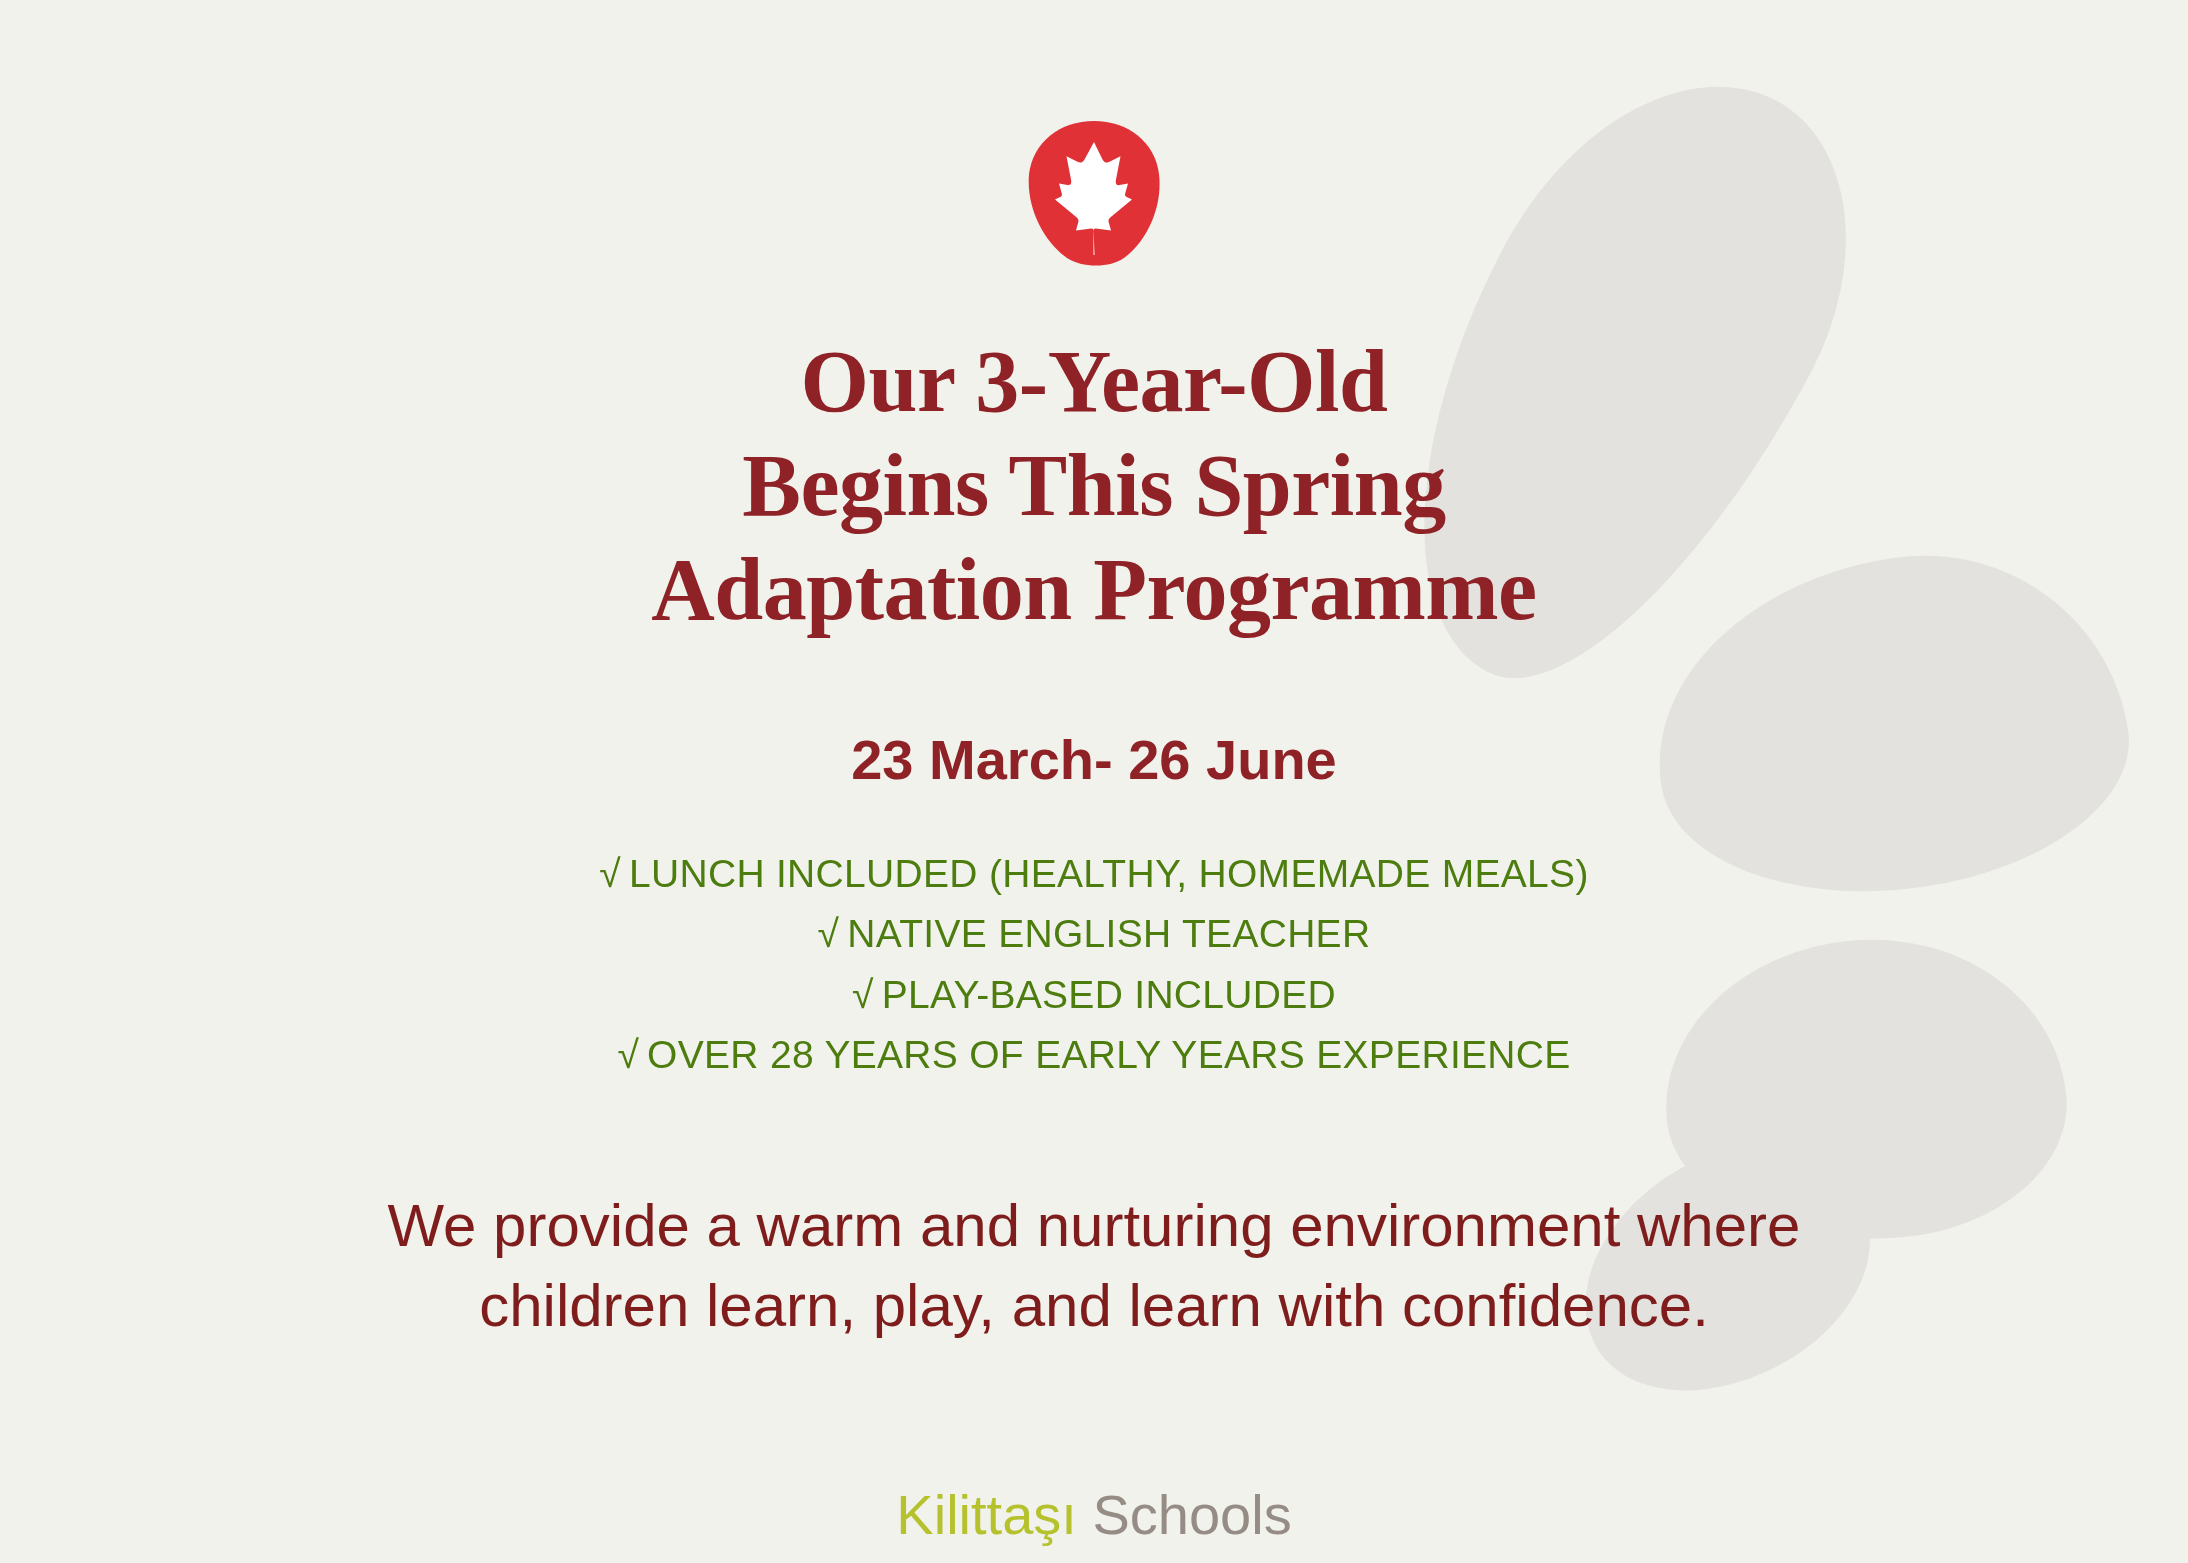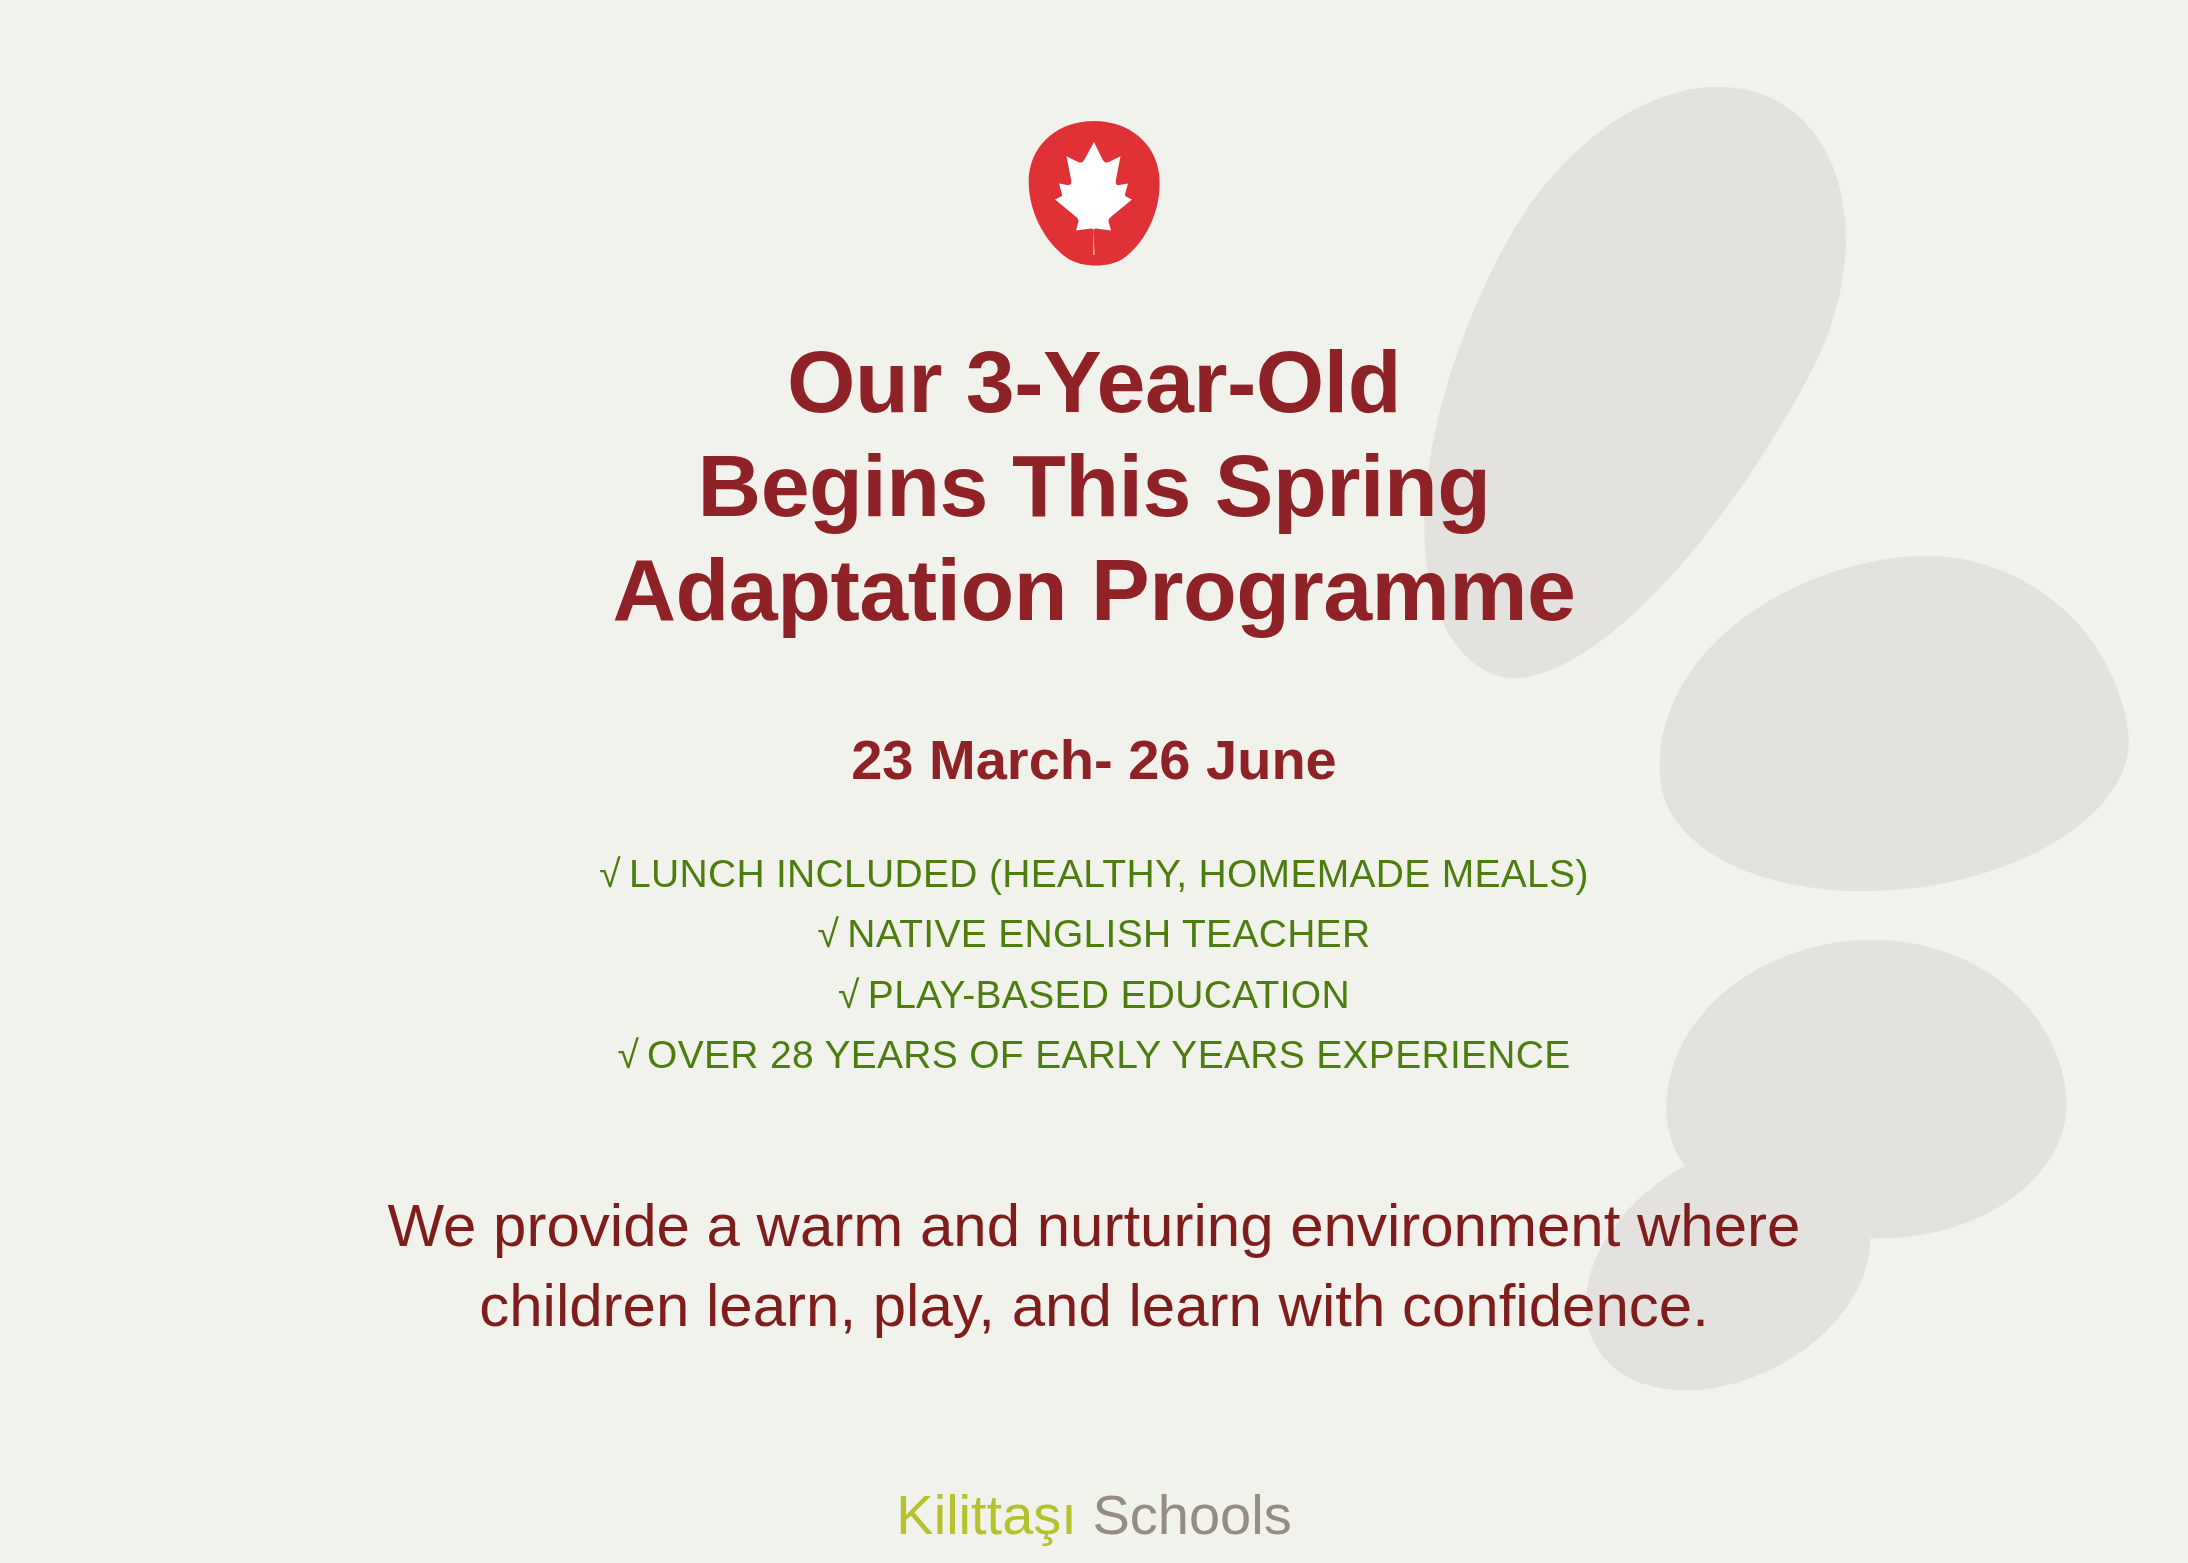--- a/index.html
+++ b/index.html
@@ -93,21 +93,21 @@
   
   .headline {
     margin-top: 62px;
     text-align: center;
     color: #8E2226;
     font-weight: 700;
     font-size: 88px;
     line-height: 1.18;
     letter-spacing: -0.5px;
   }
-  .headline .hl-line { display: block; white-space: nowrap; }
+  .headline .hl-line { display: block; white-space: nowrap; font-family: Liberation Serif, serif; }
 
   
   .date-line {
     margin-top: 26px;
     text-align: center;
     color: #8E2226;
     font-weight: 700;
     font-size: 56px;
     line-height: 1.2;
   }
@@ -213,21 +213,21 @@
     <div class="date-line">23 March- 26 June</div>
 
     <ul class="features" style="list-style:none;margin-left:0;padding-left:0;">
       <li class="feature-item">
         <span class="check">√</span><span>LUNCH INCLUDED (HEALTHY, HOMEMADE MEALS)</span>
       </li>
       <li class="feature-item">
         <span class="check">√</span><span>NATIVE ENGLISH TEACHER</span>
       </li>
       <li class="feature-item">
-        <span class="check">√</span><span>PLAY-BASED EDUCATION</span>
+        <span class="check">√</span><span>PLAY-BASED INCLUDED</span>
       </li>
       <li class="feature-item">
         <span class="check">√</span><span>OVER 28 YEARS OF EARLY YEARS EXPERIENCE</span>
       </li>
     </ul>
 
     <p class="body-copy">
       <span class="bc-line">We provide a warm and nurturing environment where</span>
       <span class="bc-line">children learn, play, and learn with confidence.</span>
     </p>

